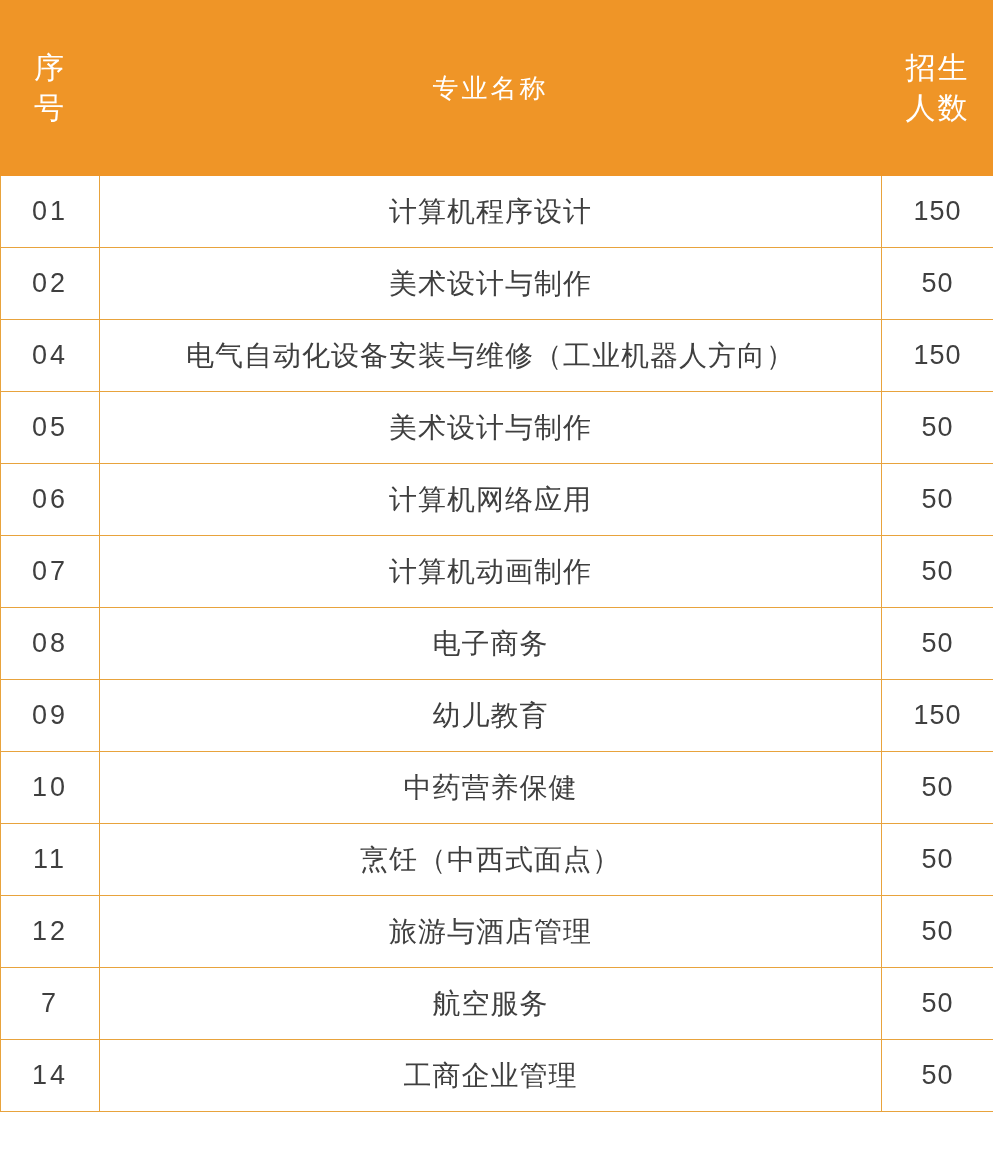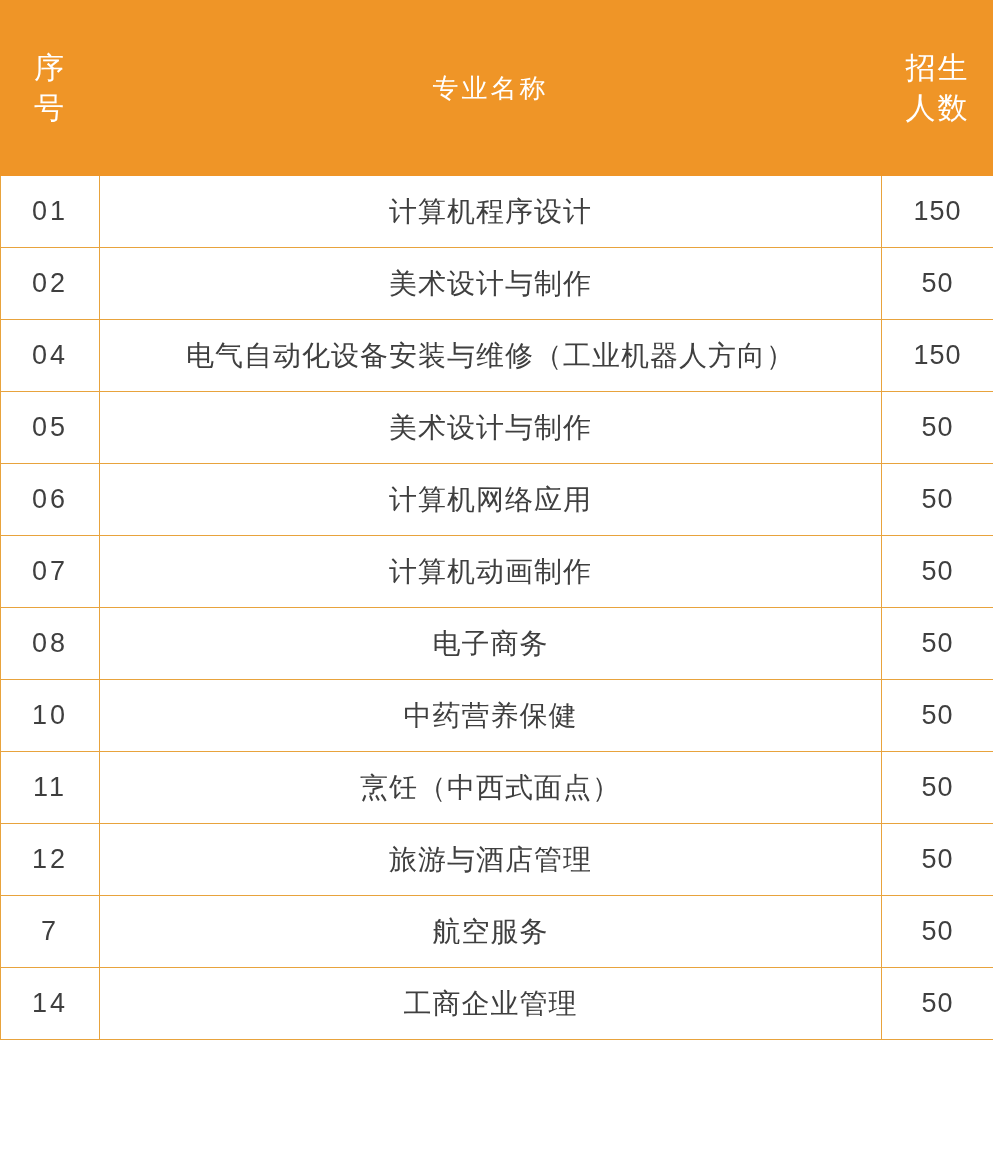--- a/index.html
+++ b/index.html
@@ -136,20 +136,25 @@
         <td class="cell-index">07</td>
         <td class="cell-name">计算机动画制作</td>
         <td class="cell-count">50</td>
       </tr>
       <tr>
         <td class="cell-index">08</td>
         <td class="cell-name">电子商务</td>
         <td class="cell-count">50</td>
       </tr>
       <tr>
+        <td class="cell-index">09</td>
+        <td class="cell-name">幼儿教育</td>
+        <td class="cell-count">150</td>
+      </tr>
+      <tr>
         <td class="cell-index">10</td>
         <td class="cell-name">中药营养保健</td>
         <td class="cell-count">50</td>
       </tr>
       <tr>
         <td class="cell-index">11</td>
         <td class="cell-name">烹饪（中西式面点）</td>
         <td class="cell-count">50</td>
       </tr>
       <tr>

